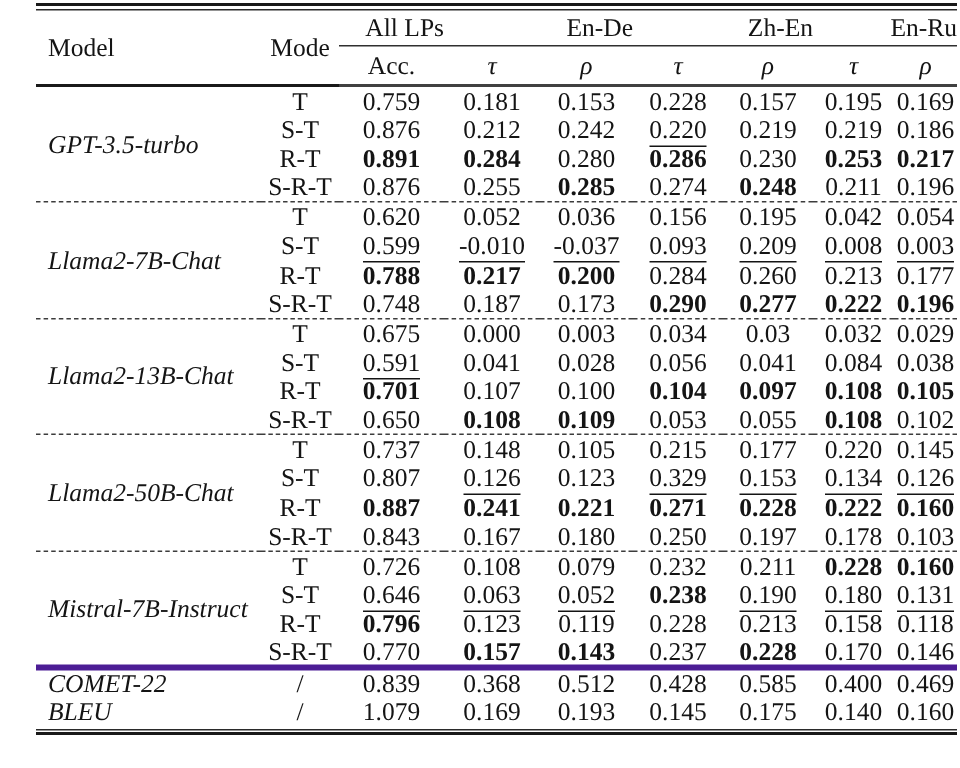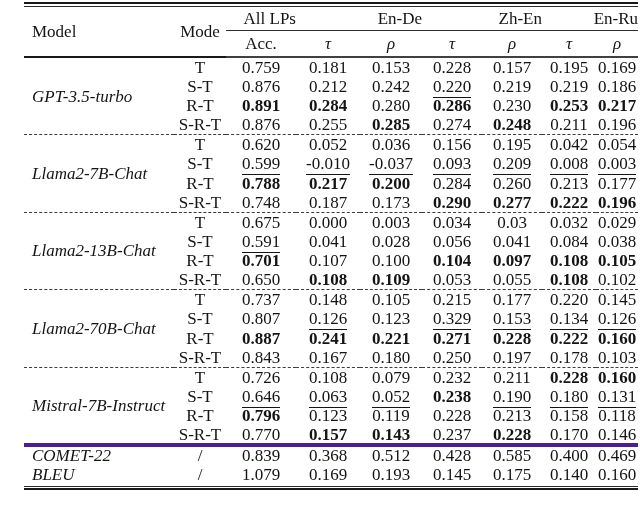--- a/index.html
+++ b/index.html
@@ -193,21 +193,21 @@
           <td class="mode-cell"><span>S-R-T</span></td>
           <td class="num"><span>0.650</span></td>
           <td class="num bold"><span>0.108</span></td>
           <td class="num bold"><span>0.109</span></td>
           <td class="num"><span>0.053</span></td>
           <td class="num"><span>0.055</span></td>
           <td class="num bold"><span>0.108</span></td>
           <td class="num"><span>0.102</span></td>
         </tr>
         <tr class="block-start">
-          <td class="model-cell" rowspan="4"><span>Llama2-70B-Chat</span></td>
+          <td class="model-cell" rowspan="4"><span>Llama2-50B-Chat</span></td>
           <td class="mode-cell"><span>T</span></td>
           <td class="num"><span>0.737</span></td>
           <td class="num"><span>0.148</span></td>
           <td class="num"><span>0.105</span></td>
           <td class="num"><span>0.215</span></td>
           <td class="num"><span>0.177</span></td>
           <td class="num"><span>0.220</span></td>
           <td class="num"><span>0.145</span></td>
         </tr>
         <tr>

